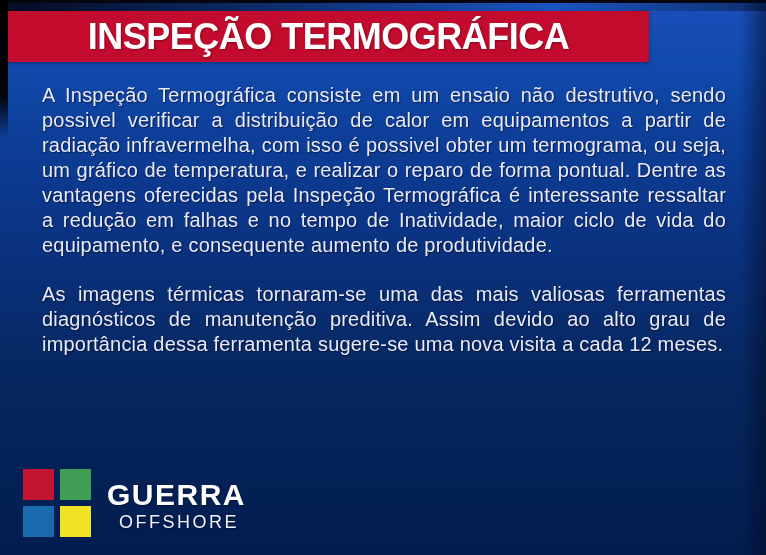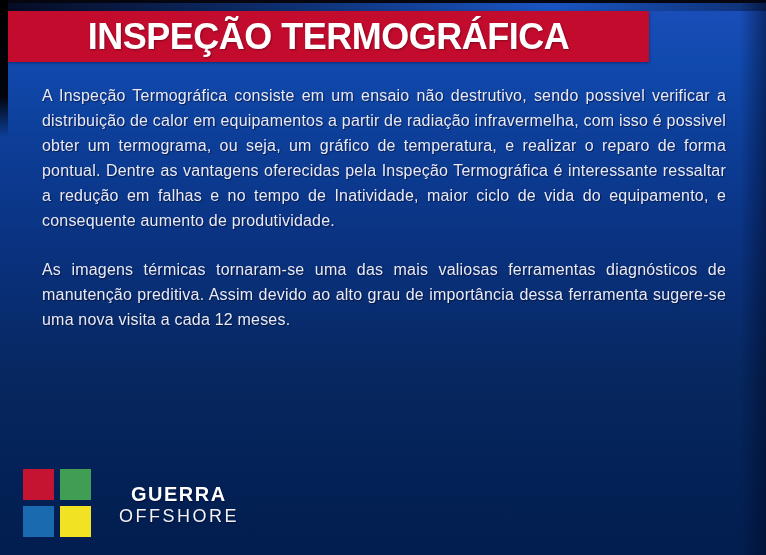--- a/index.html
+++ b/index.html
@@ -38,45 +38,44 @@
     color: #ffffff;
     font-size: 36px;
     font-weight: 700;
     letter-spacing: -0.5px;
     white-space: nowrap;
     text-shadow: 1px 1px 2px rgba(60,0,10,0.45);
   }
   .content {
     position: absolute; top: 83px; left: 42px; right: 40px;
     color: #e9eaf6;
-    font-size: 16px;
+    font-size: 20px;
     line-height: 25px;
     letter-spacing: 0.2px;
     text-align: justify;
     text-shadow: 1px 1px 1px rgba(5,10,40,0.65);
   }
   .content p { margin: 0 0 24px 0; }
   .content p:last-child { margin-bottom: 0; }
   .logo {
     position: absolute; left: 23px; top: 469px;
     display: flex; align-items: center;
   }
   .squares {
     display: grid;
     grid-template-columns: 31px 31px;
     grid-template-rows: 31px 31px;
     gap: 6px;
   }
   .sq { display: block; width: 31px; height: 31px; }
   .logo-text { margin-left: 16px; margin-top: 4px; }
   .logo-name {
-    color: #ffffff; font-size: 20px; font-weight: 700;
+    color: #ffffff; font-size: 30px; font-weight: 700;
     letter-spacing: 1.5px;
     text-shadow: 1px 1px 1px rgba(5,10,40,0.7);
-    margin-left: 24px;
   }
   .logo-sub {
     color: #f2f3fa; font-size: 18px; font-weight: 400;
     letter-spacing: 2.5px;
     padding-left: 12px; margin-top: 0;
     text-shadow: 1px 1px 1px rgba(5,10,40,0.7);
   }
 </style>
 </head>
 <body>

